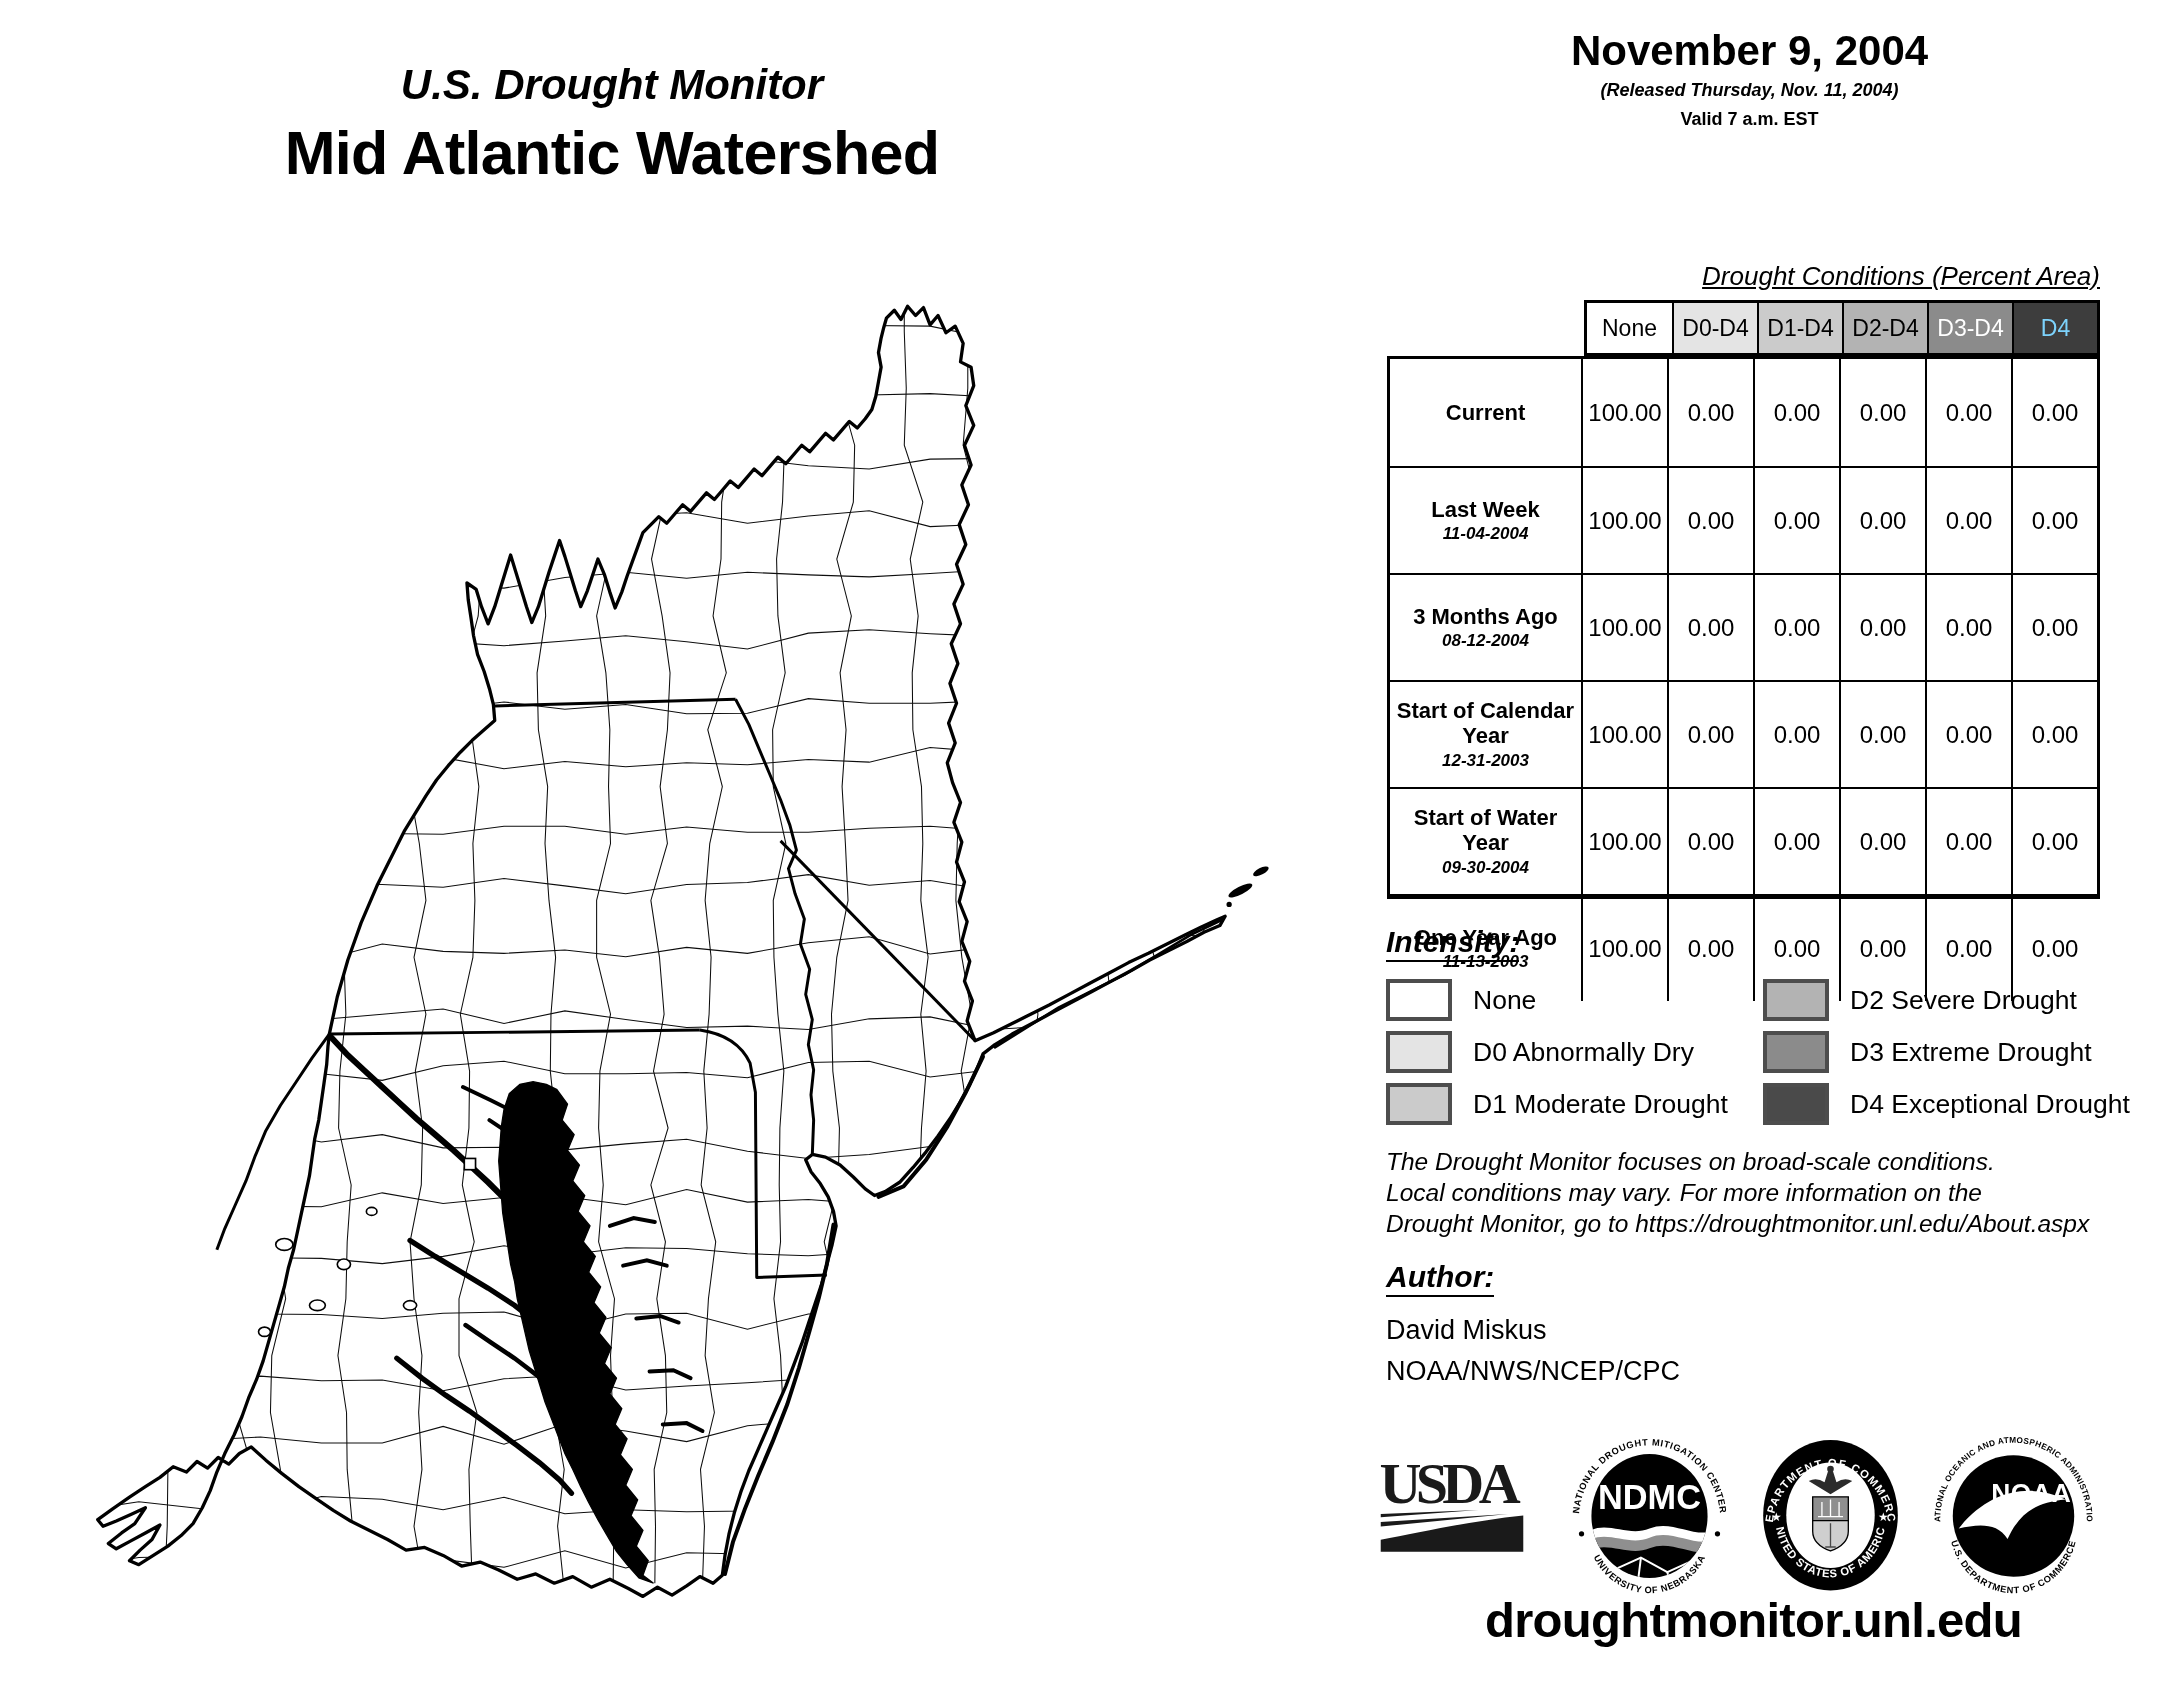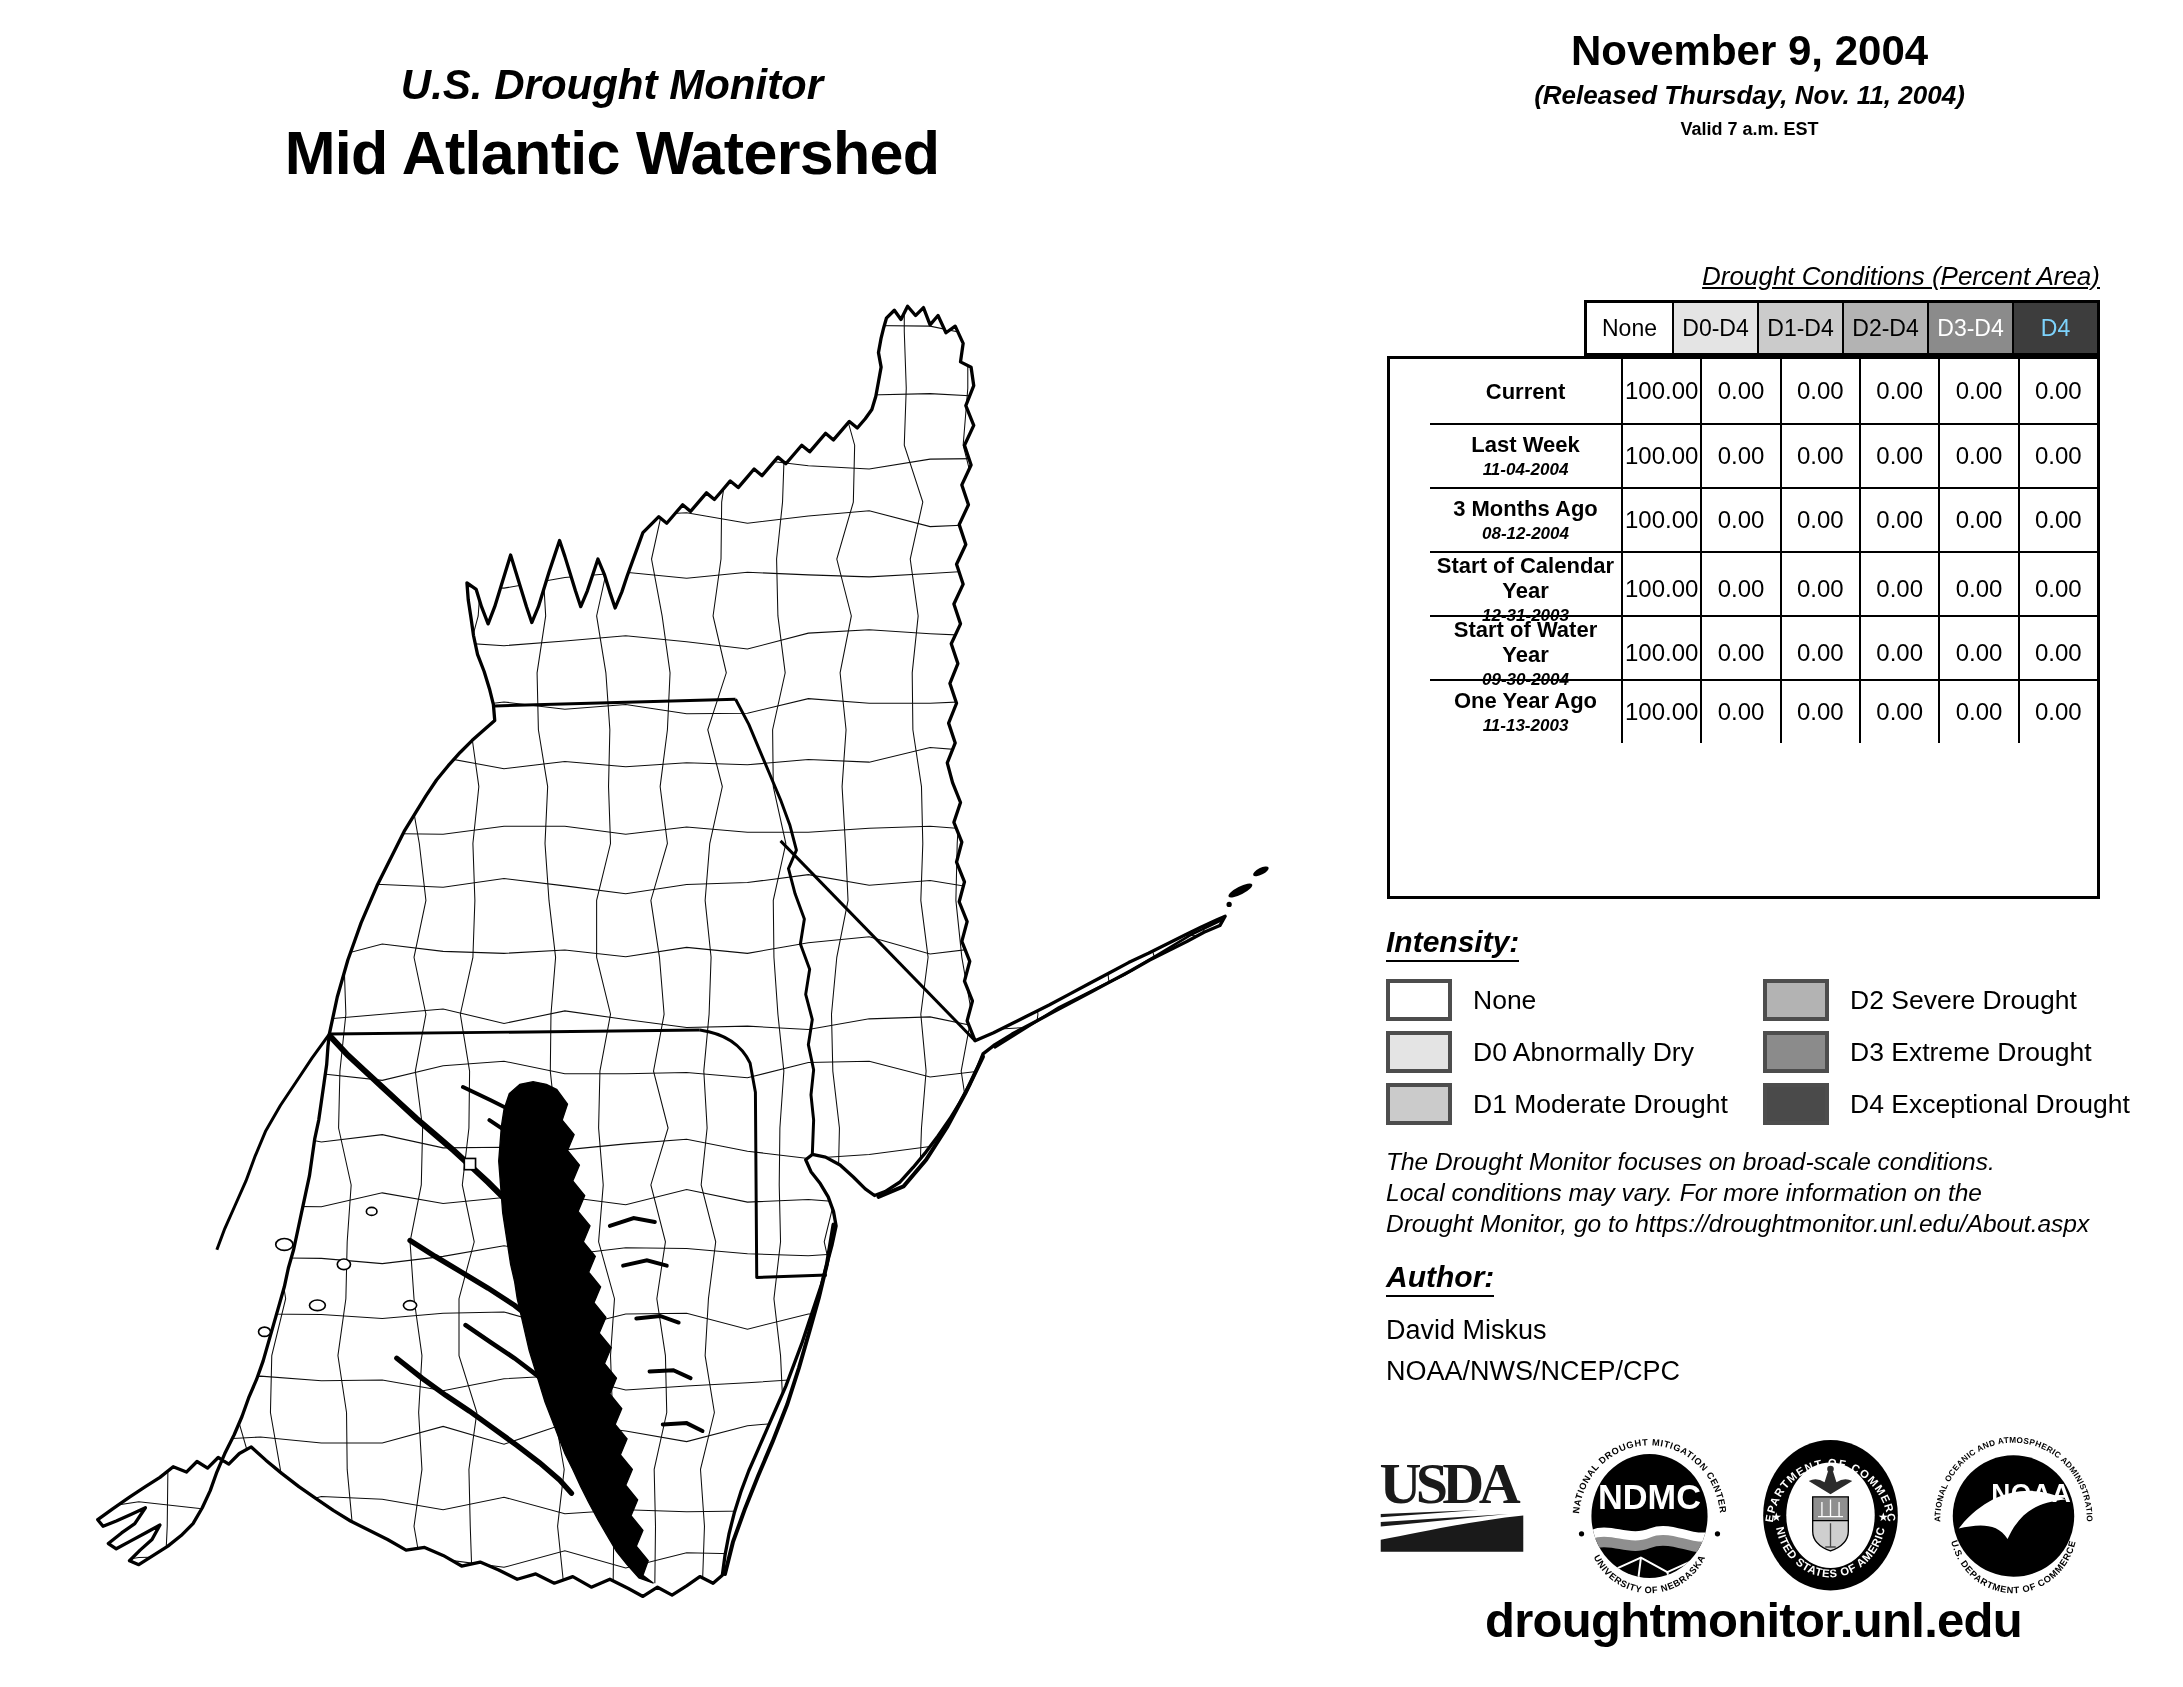--- a/index.html
+++ b/index.html
@@ -7,34 +7,34 @@
         font-family:"Liberation Sans", sans-serif;color:#000;}
   .abs{position:absolute;}
   
   #series-title{left:0;top:61px;width:1224px;text-align:center;
     font-size:42px;font-weight:bold;font-style:italic;}
   #region-title{left:0;top:118px;width:1224px;text-align:center;
     font-size:61px;font-weight:bold;letter-spacing:-0.7px;}
   
   #date-block{left:1389px;top:26.5px;width:721px;text-align:center;}
   #date-line{font-size:42px;font-weight:bold;}
-  #released-line{font-size:26px;font-weight:bold;font-style:italic;margin-top:5.3px;}
+  #released-line{font-size:18px;font-weight:bold;font-style:italic;margin-top:5.3px;}
   #valid-line{font-size:18px;font-weight:bold;margin-top:8px;}
   
   #tbl-title{left:1387px;top:261px;width:713px;text-align:right;
     font-size:26px;font-style:italic;text-decoration:underline;}
   #tbl{left:1387px;top:300px;width:713px;height:598px;}
   #tbl-header{position:absolute;left:197px;top:0;width:516px;height:56px;
     border:3.3px solid #000;box-sizing:border-box;display:grid;
     grid-template-columns:repeat(6,1fr);background:#fff;}
   .th{display:flex;align-items:center;justify-content:center;
     font-size:23px;box-sizing:border-box;}
   #tbl-body{position:absolute;left:0;top:56px;width:713px;height:543px;
     border:3.3px solid #000;box-sizing:border-box;background:#fff;}
-  .tr{display:grid;grid-template-columns:191px repeat(6,1fr);height:64px;box-sizing:border-box;margin-left:40px;}
+  .tr{display:grid;grid-template-columns:191px repeat(6,1fr);height:107px;box-sizing:border-box;}
   .tl{display:flex;flex-direction:column;align-items:center;justify-content:center;
     box-sizing:border-box;padding:0 4px;text-align:center;}
   .tl-label{font-size:22px;font-weight:bold;line-height:25px;}
   .tl-date{font-size:17px;font-style:italic;font-weight:bold;margin-top:2.6px;}
   .td{display:flex;align-items:center;justify-content:center;font-size:24px;box-sizing:border-box;}
   
   #legend-title{left:1386px;top:925px;font-size:30px;font-style:italic;font-weight:bold;}
   #legend-title span{border-bottom:2.6px solid #000;padding-bottom:2px;}
   .legend-col{position:absolute;top:978px;}
   #legend-col-1{left:1386px;}

